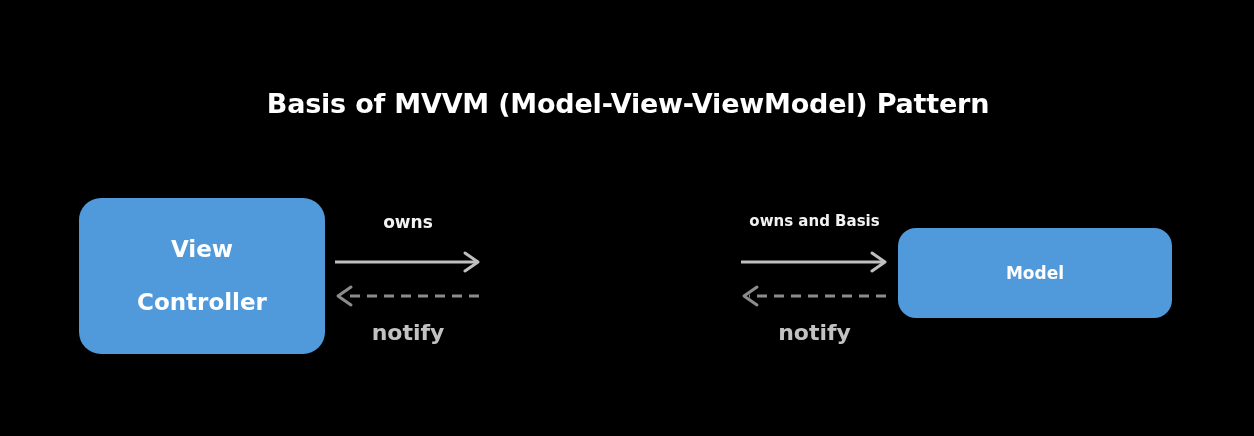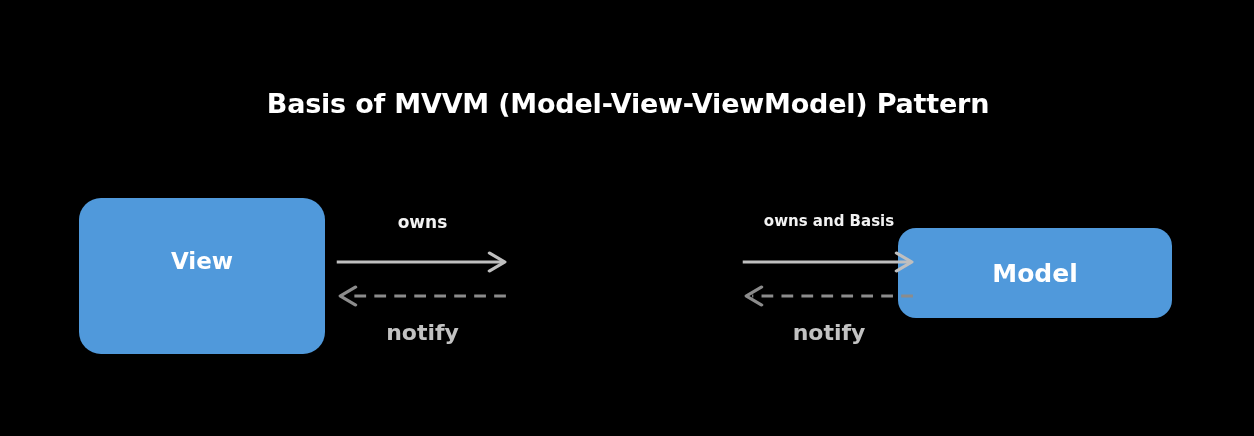--- a/index.html
+++ b/index.html
@@ -67,24 +67,24 @@
     height: 90px;
   }
   #node-viewmodel .node-line { font-size: 23px; }
 
   #node-model {
     left: 898px;
     top: 228px;
     width: 274px;
     height: 90px;
   }
-  #node-model .node-line { font-size: 25px; }
+  #node-model .node-line { font-size: 17px; }
 
   
-  .edge-group { position: absolute; padding-left: 29px; }
+  .edge-group { position: absolute; }
 
   #edge-group-1 { left: 325px; top: 198px; width: 166px; height: 156px; }
   #edge-group-2 { left: 731px; top: 198px; width: 167px; height: 156px; }
 
   .edge-label {
     position: absolute;
     white-space: nowrap;
     font-weight: 700;
     text-align: center;
     width: 100%;
@@ -112,20 +112,21 @@
 </style>
 </head>
 <body>
 
 <div id="canvas">
 
   <div class="diagram-title">Basis of MVVM (Model-View-ViewModel) Pattern</div>
 
   <div class="node" id="node-view-controller">
     <div class="node-line line-1">View</div>
+    <div class="node-line line-2">Controller</div>
   </div>
 
 
   <div class="node" id="node-model">
     <div class="node-line">Model</div>
   </div>
 
   <div class="edge-group" id="edge-group-1">
 
     <div class="edge-label label-top">owns</div>

